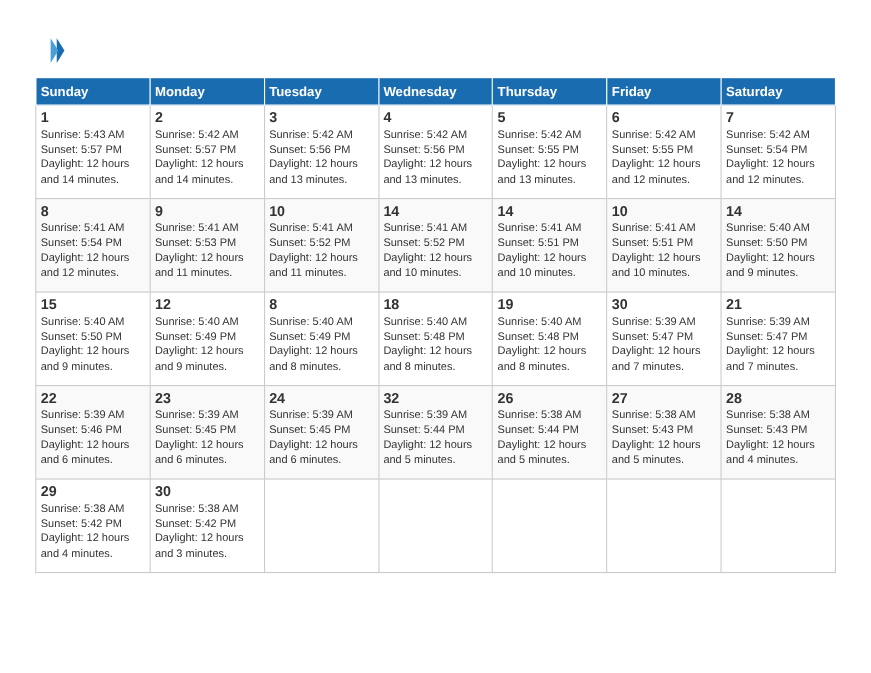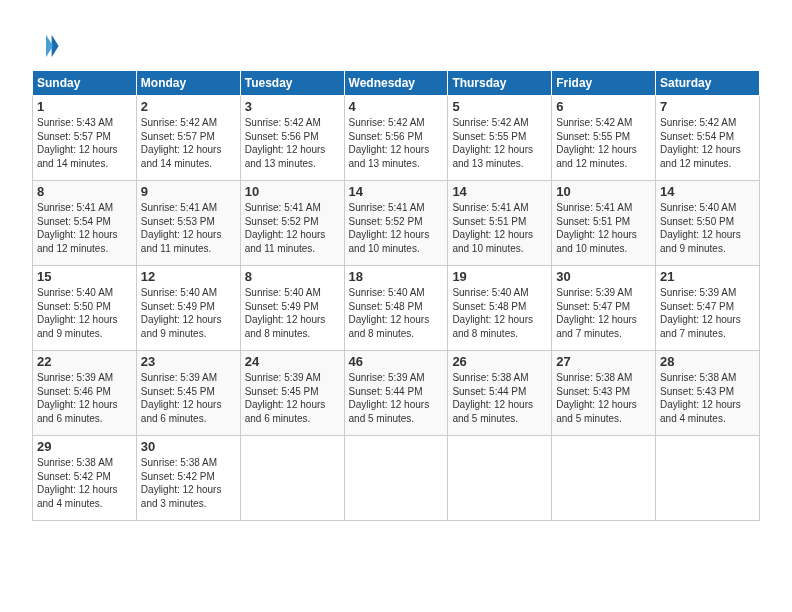--- a/index.html
+++ b/index.html
@@ -326,21 +326,21 @@
       </td>
           <td>
         <span class="day-num">24</span>
         <div class="day-info">
           Sunrise: 5:39 AM<br>
           Sunset: 5:45 PM<br>
           Daylight: 12 hours and 6 minutes.
         </div>
       </td>
           <td>
-        <span class="day-num">46</span>
+        <span class="day-num">32</span>
         <div class="day-info">
           Sunrise: 5:39 AM<br>
           Sunset: 5:44 PM<br>
           Daylight: 12 hours and 5 minutes.
         </div>
       </td>
           <td>
         <span class="day-num">26</span>
         <div class="day-info">
           Sunrise: 5:38 AM<br>

